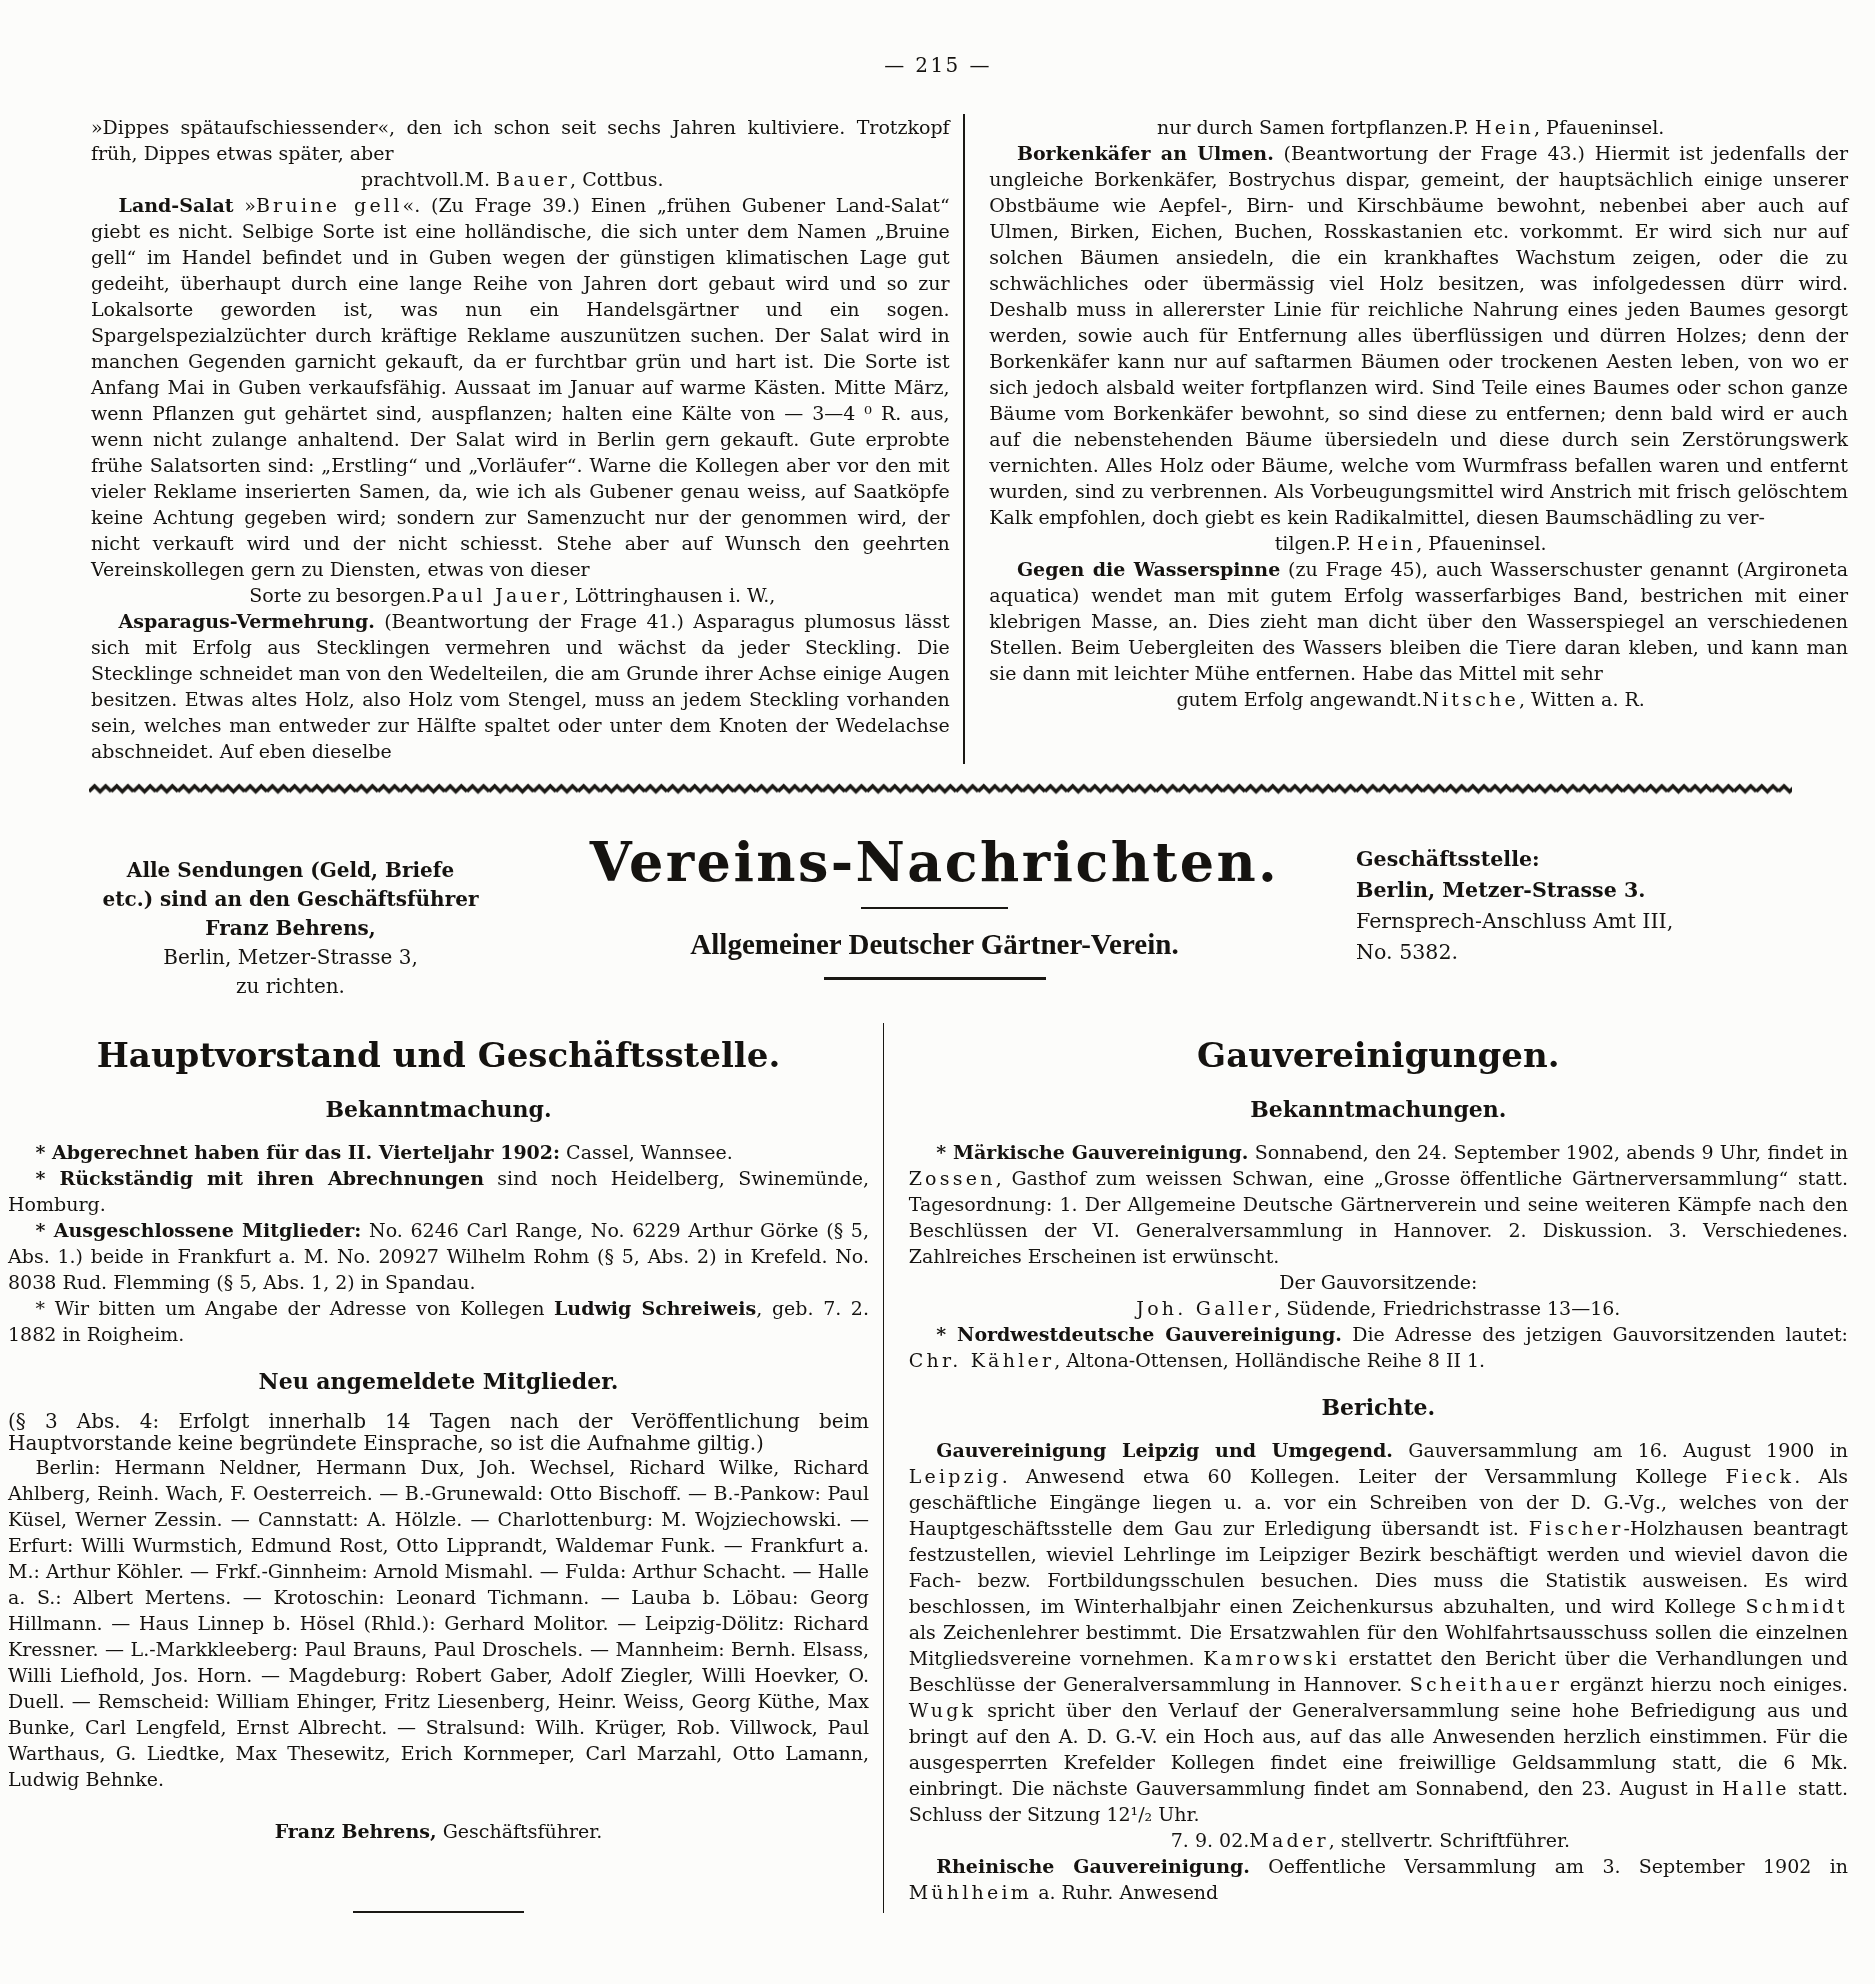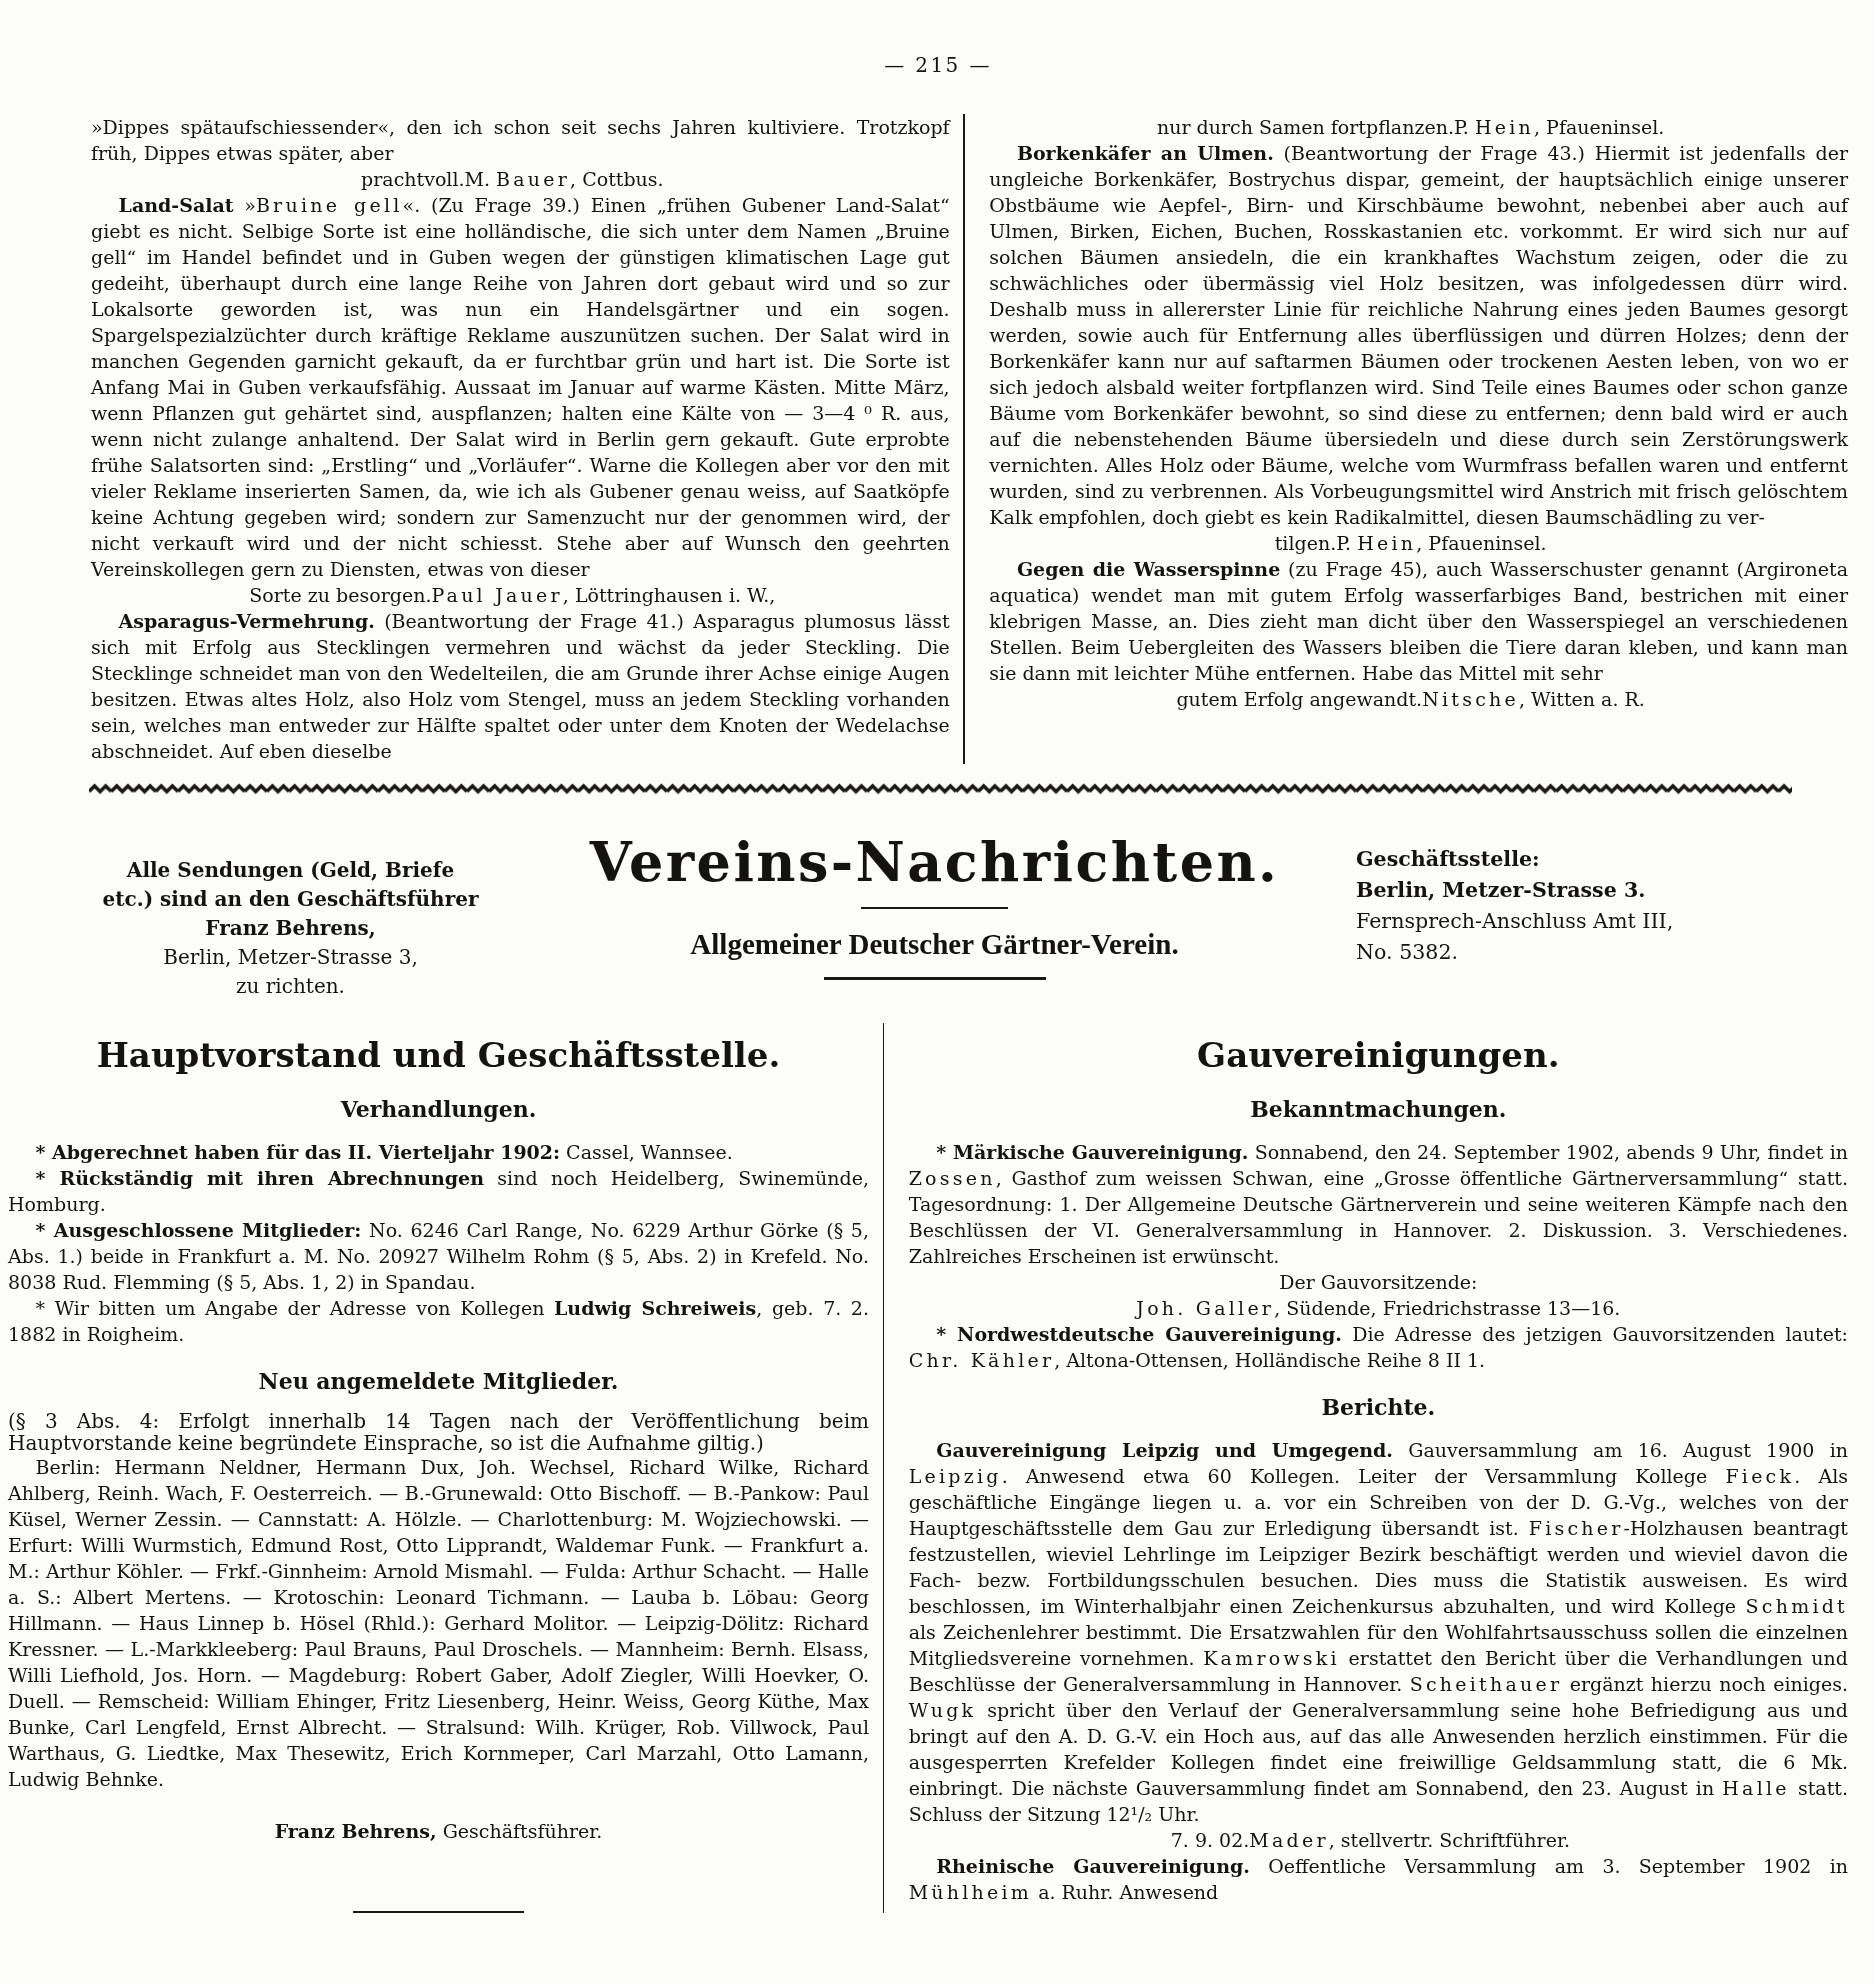--- a/index.html
+++ b/index.html
@@ -110,21 +110,21 @@
         <div class="mh-line b">Geschäftsstelle:</div>
         <div class="mh-line b">Berlin, Metzer-Strasse 3.</div>
         <div class="mh-line">Fernsprech-Anschluss Amt III,</div>
         <div class="mh-line">No. 5382.</div>
       </div>
   </div>
 
   <div class="cols bottom">
     <div class="col left">
         <div class="h1">Hauptvorstand und Geschäftsstelle.</div>
-        <div class="h2">Verhandlungen.</div>
+        <div class="h2">Bekanntmachung.</div>
         <p class="para ind"><span class="b">* Abgerechnet haben für das II. Vierteljahr 1902:</span><span> Cassel, Wannsee.</span></p>
         <p class="para ind"><span class="b">* Rückständig mit ihren Abrechnungen</span><span> sind noch Heidelberg, Swinemünde, Homburg.</span></p>
         <p class="para ind"><span class="b">* Ausgeschlossene Mitglieder:</span><span> No. 6246 Carl Range, No. 6229 Arthur Görke (§ 5, Abs. 1.) beide in Frankfurt a. M.  No. 20927 Wilhelm Rohm (§ 5, Abs. 2) in Krefeld.  No. 8038 Rud. Flemming (§ 5, Abs. 1, 2) in Spandau.</span></p>
         <p class="para ind"><span>* Wir bitten um Angabe der Adresse von Kollegen </span><span class="b">Ludwig Schreiweis</span><span>, geb. 7. 2. 1882 in Roigheim.</span></p>
         <div class="h2">Neu angemeldete Mitglieder.</div>
         <p class="para small"><span>(§ 3 Abs. 4: Erfolgt innerhalb 14 Tagen nach der Veröffentlichung beim Hauptvorstande keine begründete Einsprache, so ist die Aufnahme giltig.)</span></p>
         <p class="para ind"><span>Berlin: Hermann Neldner, Hermann Dux, Joh. Wechsel, Richard Wilke, Richard Ahlberg, Reinh. Wach, F. Oesterreich. — B.-Grunewald: Otto Bischoff. — B.-Pankow: Paul Küsel, Werner Zessin. — Cannstatt: A. Hölzle. — Charlottenburg: M. Wojziechowski. — Erfurt: Willi Wurmstich, Edmund Rost, Otto Lipprandt, Waldemar Funk. — Frankfurt a. M.: Arthur Köhler. — Frkf.-Ginnheim: Arnold Mismahl. — Fulda: Arthur Schacht. — Halle a. S.: Albert Mertens. — Krotoschin: Leonard Tichmann. — Lauba b. Löbau: Georg Hillmann. — Haus Linnep b. Hösel (Rhld.): Gerhard Molitor. — Leipzig-Dölitz: Richard Kressner. — L.-Markkleeberg: Paul Brauns, Paul Droschels. — Mannheim: Bernh. Elsass, Willi Liefhold, Jos. Horn. — Magdeburg: Robert Gaber, Adolf Ziegler, Willi Hoevker, O. Duell. — Remscheid: William Ehinger, Fritz Liesenberg, Heinr. Weiss, Georg Küthe, Max Bunke, Carl Lengfeld, Ernst Albrecht. — Stralsund: Wilh. Krüger, Rob. Villwock, Paul Warthaus, G. Liedtke, Max Thesewitz, Erich Kornmeper, Carl Marzahl, Otto Lamann, Ludwig Behnke.</span></p>
         <div class="sigline"><span class="b">Franz Behrens,</span><span> Geschäftsführer.</span></div>
         <div class="endrule"></div>
       </div>

